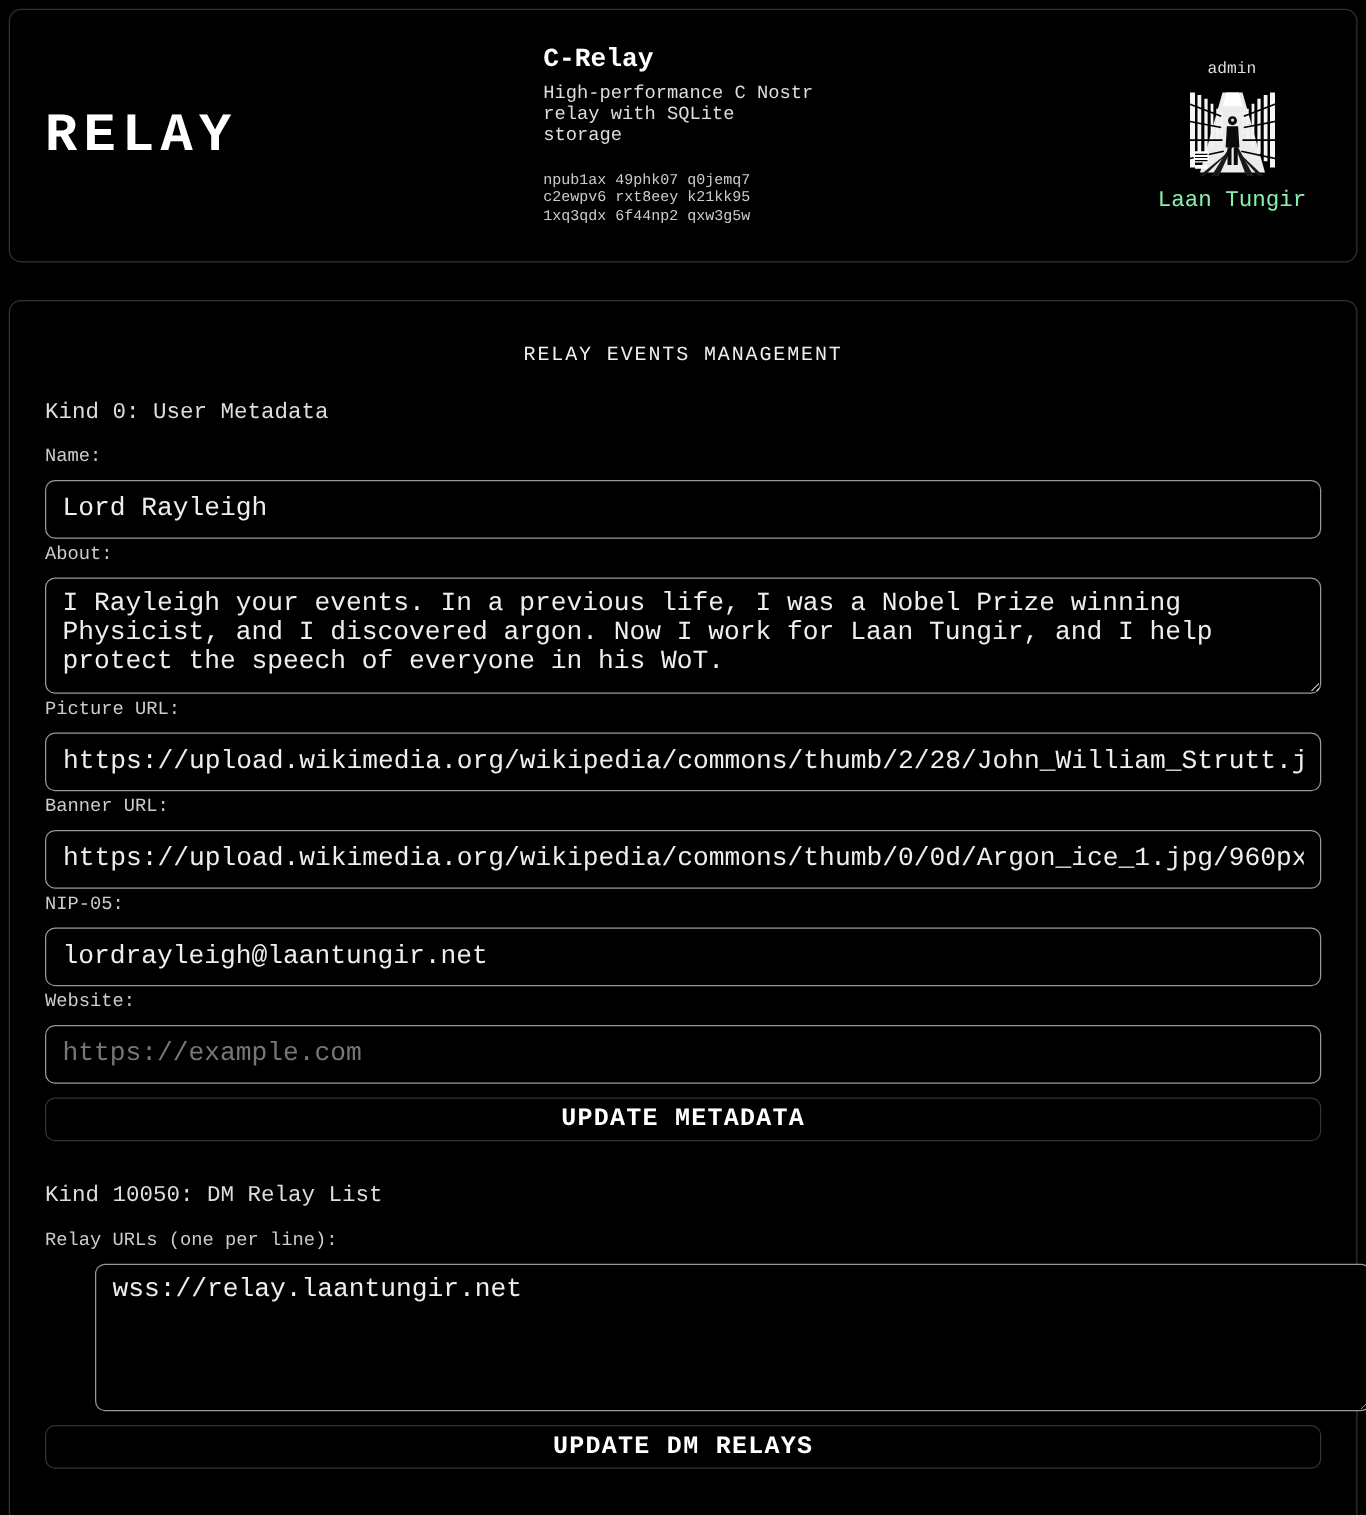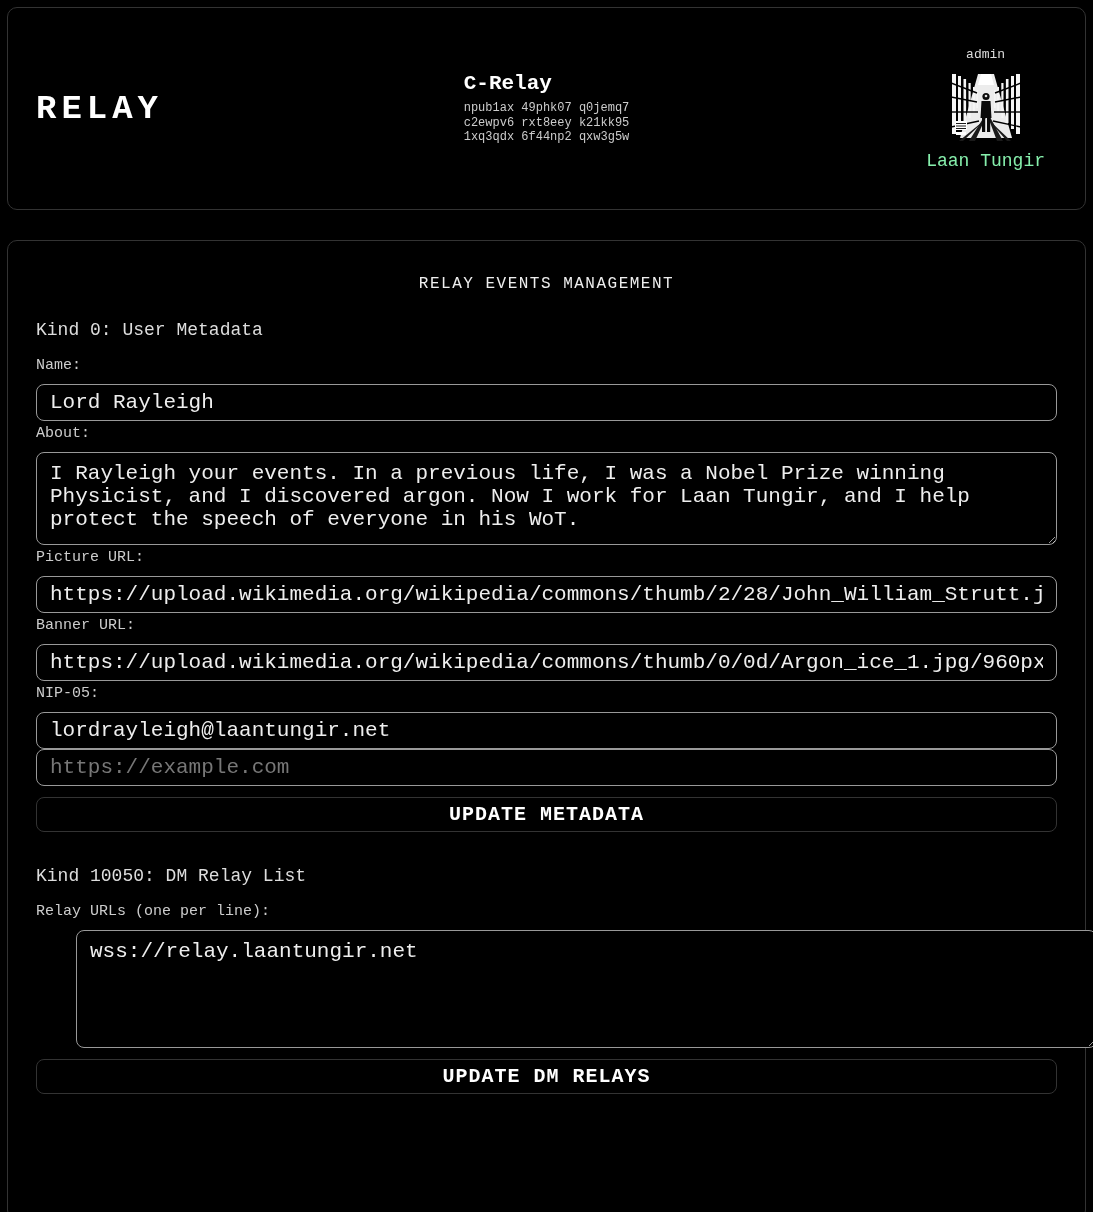--- a/index.html
+++ b/index.html
@@ -19,21 +19,21 @@
   .header {
     margin-top: 7px;
     height: 203px;
     display: flex;
     align-items: center;
     justify-content: space-between;
     padding: 0 28px;
   }
   .header-left { flex: 1; }
   .logo {
-    font-size: 34px;
+    font-size: 43px;
     font-weight: bold;
     letter-spacing: 5px;
     color: #fff;
     white-space: nowrap;
   }
   .header-center {
     flex: 0 0 auto;
   }
   .app-title {
     font-size: 21px;
@@ -95,21 +95,21 @@
     width: 100%;
     background: #000;
     color: #eee;
     font-family: "Liberation Mono", "DejaVu Sans Mono", monospace;
     font-size: 21px;
     border: 1px solid #999;
     border-radius: 8px;
     outline: none;
   }
   .text-input {
-    height: 37px;
+    height: 47px;
     padding: 0 13px;
   }
   .text-input::placeholder, .text-area::placeholder { color: #777; }
   .text-area {
     padding: 9px 13px;
     line-height: 23px;
     resize: vertical;
     display: block;
   }
   .text-area.about { height: 93px; }
@@ -128,20 +128,21 @@
 </head>
 <body>
 
 <div class="panel header">
   <div class="header-left">
     <div class="logo">RELAY</div>
   </div>
 
   <div class="header-center">
     <div class="app-title">C-Relay</div>
+    <div class="app-subtitle">High-performance C Nostr relay with SQLite storage</div>
     <div class="npub">
       <div>npub1ax 49phk07 q0jemq7</div>
       <div>c2ewpv6 rxt8eey k21kk95</div>
       <div>1xq3qdx 6f44np2 qxw3g5w</div>
     </div>
   </div>
 
   <div class="header-right">
     <div class="admin-box">
       <div class="admin-label">admin</div>
@@ -224,20 +225,21 @@
 
     <div class="field-label">Picture URL:</div>
     <input class="text-input" type="text" value="https://upload.wikimedia.org/wikipedia/commons/thumb/2/28/John_William_Strutt.jpg" style="">
 
     <div class="field-label">Banner URL:</div>
     <input class="text-input" type="text" value="https://upload.wikimedia.org/wikipedia/commons/thumb/0/0d/Argon_ice_1.jpg/960px-" style="">
 
     <div class="field-label">NIP-05:</div>
     <input class="text-input" type="text" value="lordrayleigh@laantungir.net" style="">
 
+    <div class="field-label">Website:</div>
     <input class="text-input" type="text" placeholder="https://example.com" style="">
 
     <button class="action-button">UPDATE METADATA</button>
   </div>
 
   <div>
     <div class="section-title second">Kind 10050: DM Relay List</div>
 
     <div class="field-label">Relay URLs (one per line):</div>
     <textarea class="text-area relays" style="">wss://relay.laantungir.net</textarea>

